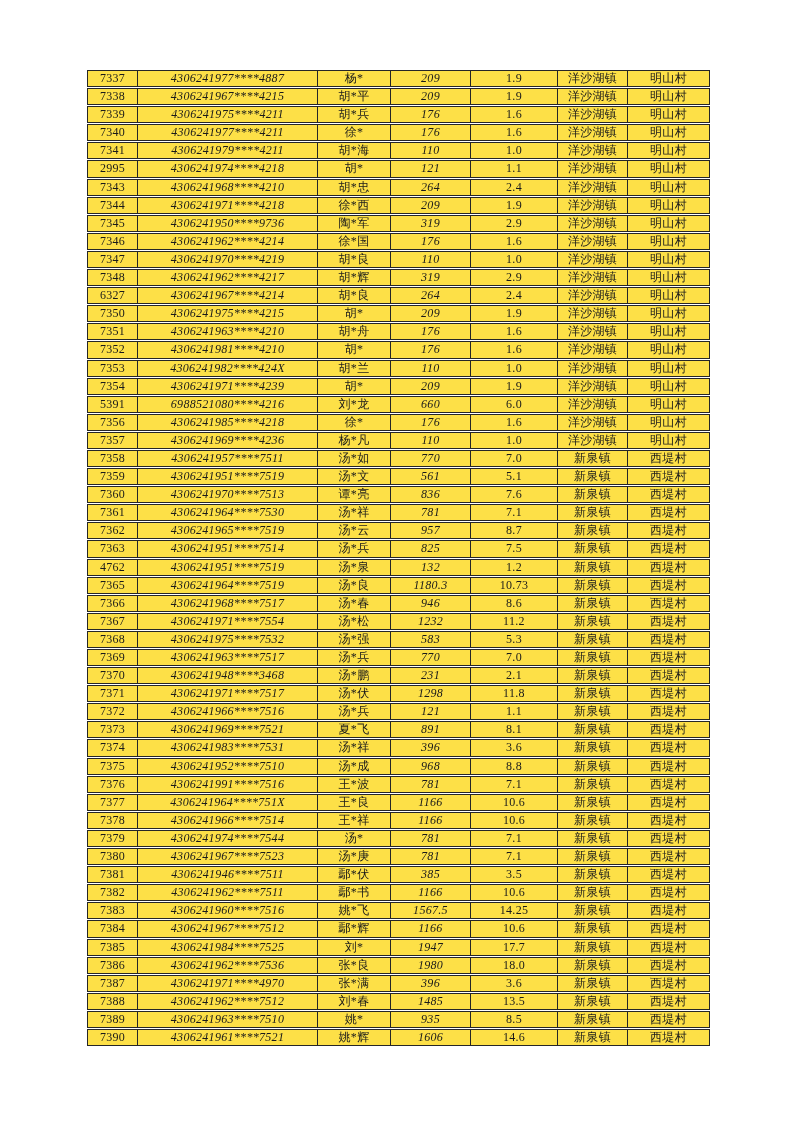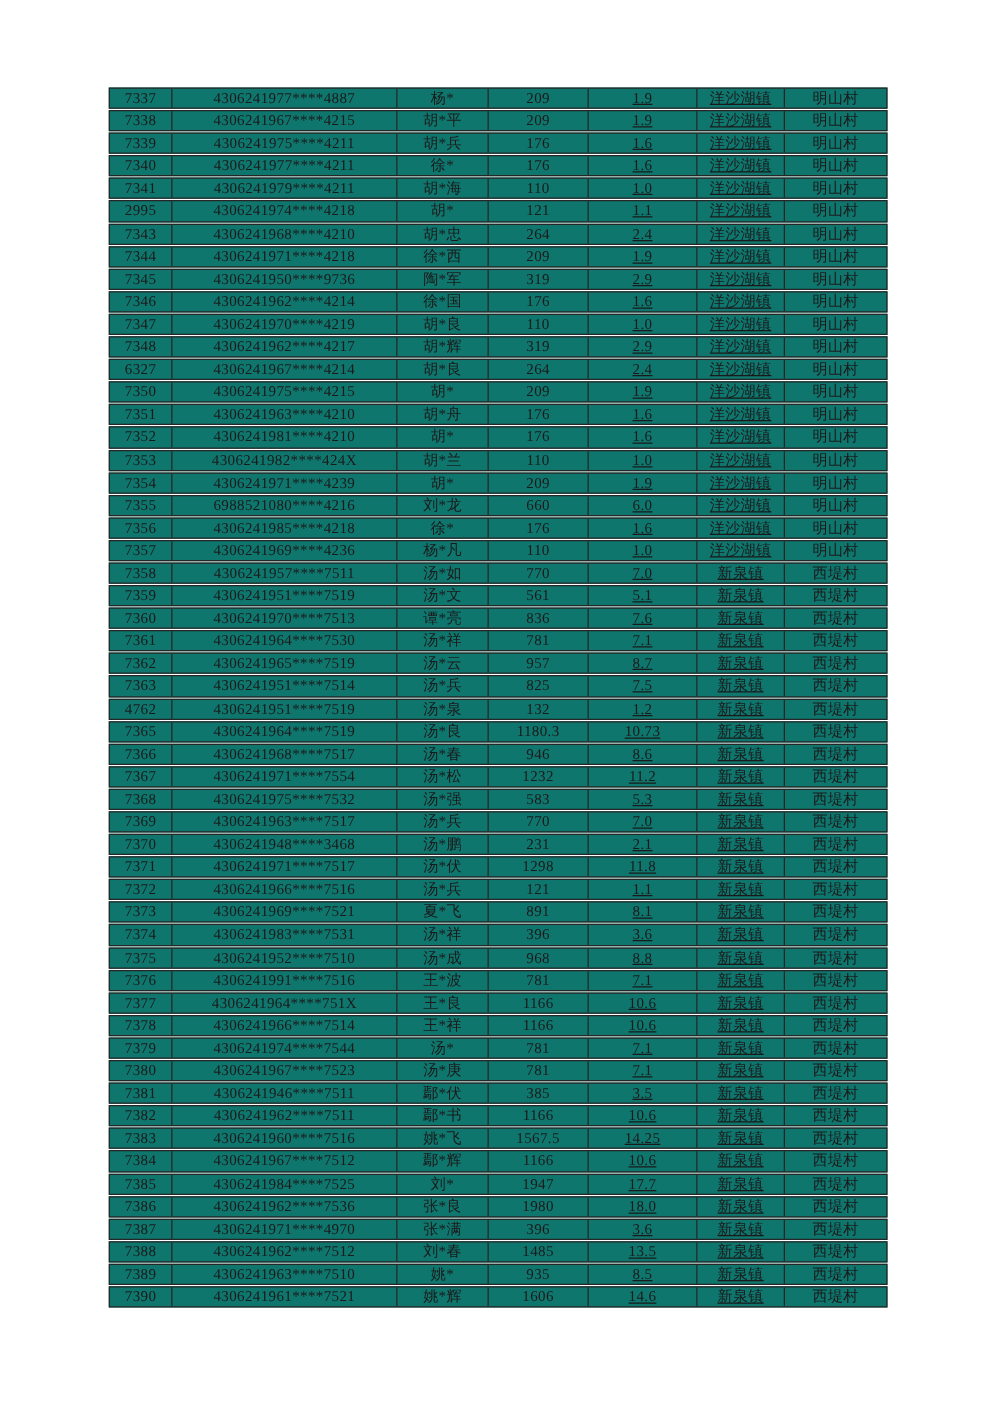--- a/index.html
+++ b/index.html
@@ -21,41 +21,41 @@
     left: 87px;
     top: 70px;
     width: 623px;
   }
   .t-row {
     box-sizing: border-box;
     display: flex;
     height: 17.1px;
     margin-bottom: 1px;
     border: 1px solid #262626;
-    background: #0f766e;
+    background: #fde047;
   }
   .t-cell {
     box-sizing: border-box;
     overflow: hidden;
     white-space: nowrap;
     text-align: center;
     font-size: 12px;
     line-height: 15px;
     color: #1a1a1a;
     letter-spacing: 0.3px;
   }
   .t-cell + .t-cell {
     border-left: 1px solid #262626;
   }
   .c-serial  { width: 49px; }
-  .c-id      { width: 180px; }
+  .c-id      { width: 180px; font-style: italic; }
   .c-name    { width: 73px; }
-  .c-value1  { width: 80px; }
-  .c-value2  { width: 87px; text-decoration: underline; }
-  .c-town    { width: 70px; text-decoration: underline; }
+  .c-value1  { width: 80px; font-style: italic; }
+  .c-value2  { width: 87px; }
+  .c-town    { width: 70px; }
   .c-village { width: 82px; }
 </style>
 </head>
 <body>
 
 <div class="page">
   <div class="data-table">
   <div class="t-row">
     <div class="t-cell c-serial">7337</div>
     <div class="t-cell c-id">4306241977****4887</div>
@@ -230,21 +230,21 @@
     <div class="t-cell c-serial">7354</div>
     <div class="t-cell c-id">4306241971****4239</div>
     <div class="t-cell c-name">胡*</div>
     <div class="t-cell c-value1">209</div>
     <div class="t-cell c-value2">1.9</div>
     <div class="t-cell c-town">洋沙湖镇</div>
     <div class="t-cell c-village">明山村</div>
   </div>
 
   <div class="t-row">
-    <div class="t-cell c-serial">7355</div>
+    <div class="t-cell c-serial">5391</div>
     <div class="t-cell c-id">6988521080****4216</div>
     <div class="t-cell c-name">刘*龙</div>
     <div class="t-cell c-value1">660</div>
     <div class="t-cell c-value2">6.0</div>
     <div class="t-cell c-town">洋沙湖镇</div>
     <div class="t-cell c-village">明山村</div>
   </div>
 
   <div class="t-row">
     <div class="t-cell c-serial">7356</div>

